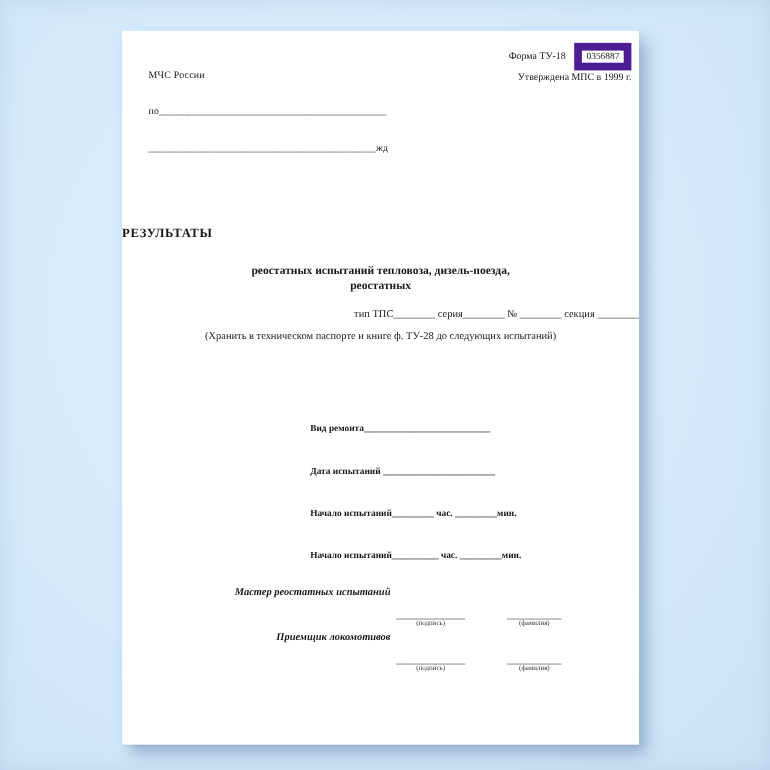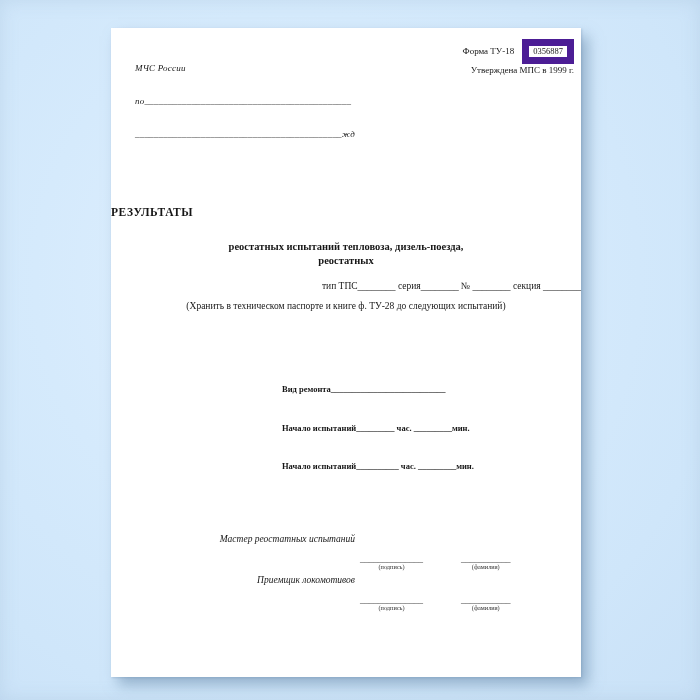--- a/index.html
+++ b/index.html
@@ -14,21 +14,21 @@
     box-shadow: inset 0 0 18px rgba(140,170,200,0.25);
   }
   .sheet {
     position: absolute; left: 111px; top: 28px; width: 470px; height: 649px;
     background: #ffffff;
     box-shadow: 7px 8px 13px rgba(100,134,168,0.55), 1px 1px 2px rgba(120,150,180,0.35);
   }
   
   .header-left {
     position: absolute; left: 24px; top: 13px;
-    font-size: 9px; line-height: 11px; letter-spacing: .2px; white-space: pre; font-style: italic;
+    font-size: 9px; line-height: 11px; letter-spacing: .2px; white-space: pre;
   }
   
   .header-right {
     position: absolute; right: 7px; top: 11px;
     font-size: 9px; line-height: 13px; text-align: right;
   }
   .form-line { display: flex; align-items: center; justify-content: flex-end; gap: 8px; text-align: center; }
   .num-box {
     display: inline-block; border: 7px solid #4c1d95;
     padding: 0 4px; font-size: 8.5px; line-height: 11px;
@@ -53,21 +53,21 @@
   
   .fields {
     position: absolute; left: 171px; top: 330px;
     font-size: 8.5px; font-weight: bold; line-height: 12.7px; white-space: pre;
   }
   
   .sigs { position: absolute; left: 0; top: 506px; width: 100%; }
   .sig-row { display: flex; align-items: flex-start; margin-bottom: 5px; }
   .sig-label {
     width: 244px; text-align: right;
-    font-weight: normal; font-style: italic; font-size: 9.5px; line-height: 11px;
+    font-weight: bold; font-style: italic; font-size: 9.5px; line-height: 11px;
   }
   .sig-cell { margin-left: 5px; text-align: center; }
   .sig-line { font-size: 9px; line-height: 10px; white-space: pre; margin-top: 20px; }
   .sig-cap { font-size: 6.3px; line-height: 6px; color: #333; }
   .sig-gap { width: 33px; }
 </style>
 </head>
 <body>
 
 <div class="canvas">
@@ -93,20 +93,21 @@
       <div>реостатных испытаний тепловоза, дизель-поезда,</div>
       <div>реостатных</div>
     </div>
 
     <div class="tps-line">тип ТПС________ серия________ № ________ секция ________</div>
 
     <div class="keep-note">(Хранить в техническом паспорте и книге ф. ТУ-28 до следующих испытаний)</div>
 
     <div class="fields">
       <div>Вид ремонта___________________________</div>
+      <div>Дата испытаний ________________________</div>
       <div>Начало испытаний_________ час. _________мин.</div>
       <div>Начало испытаний__________ час. _________мин.</div>
     </div>
 
     <div class="sigs">
       <div class="sig-row">
         <div class="sig-label">Мастер реостатных испытаний</div>
         <div class="sig-cell">
           <div class="sig-line">______________</div>
           <div class="sig-cap">(подпись)</div>

